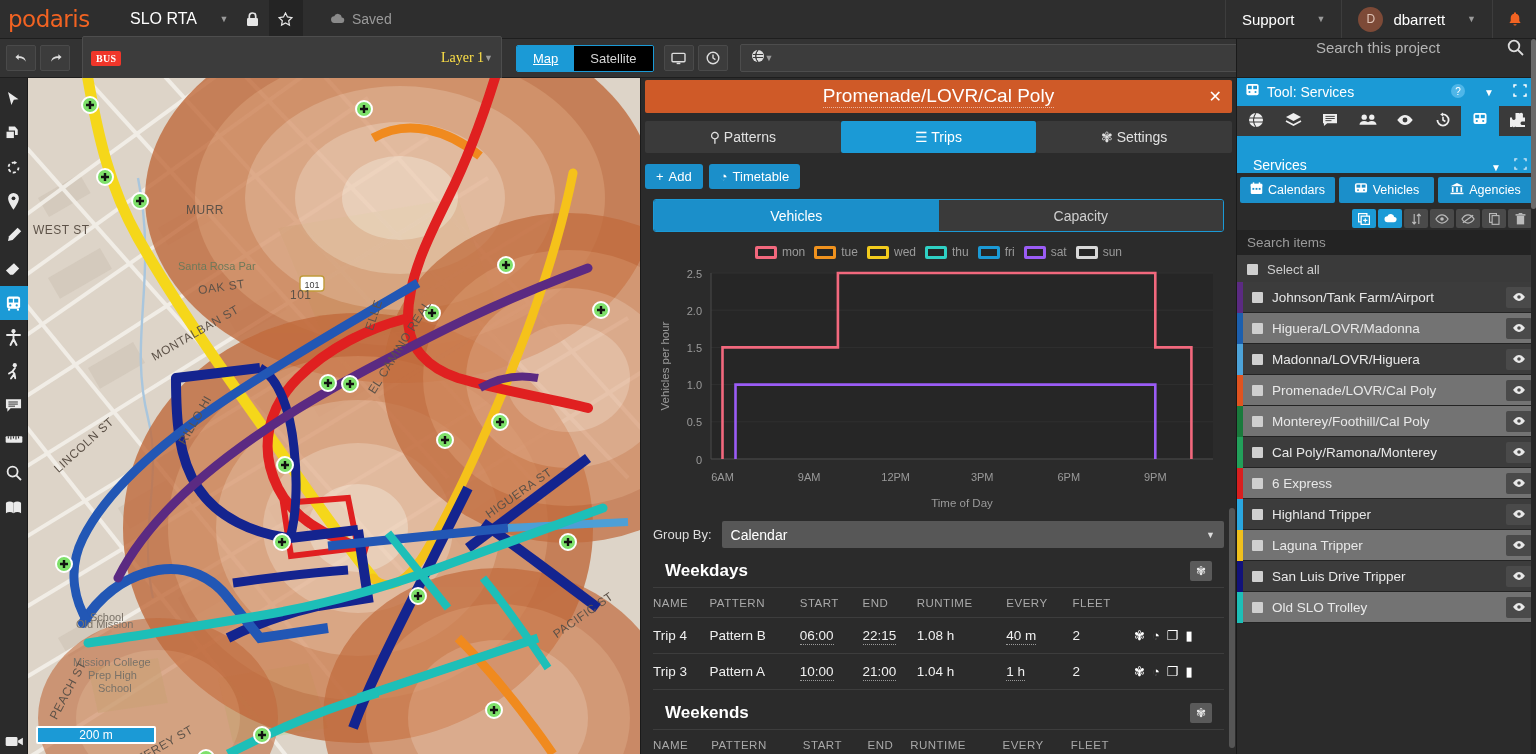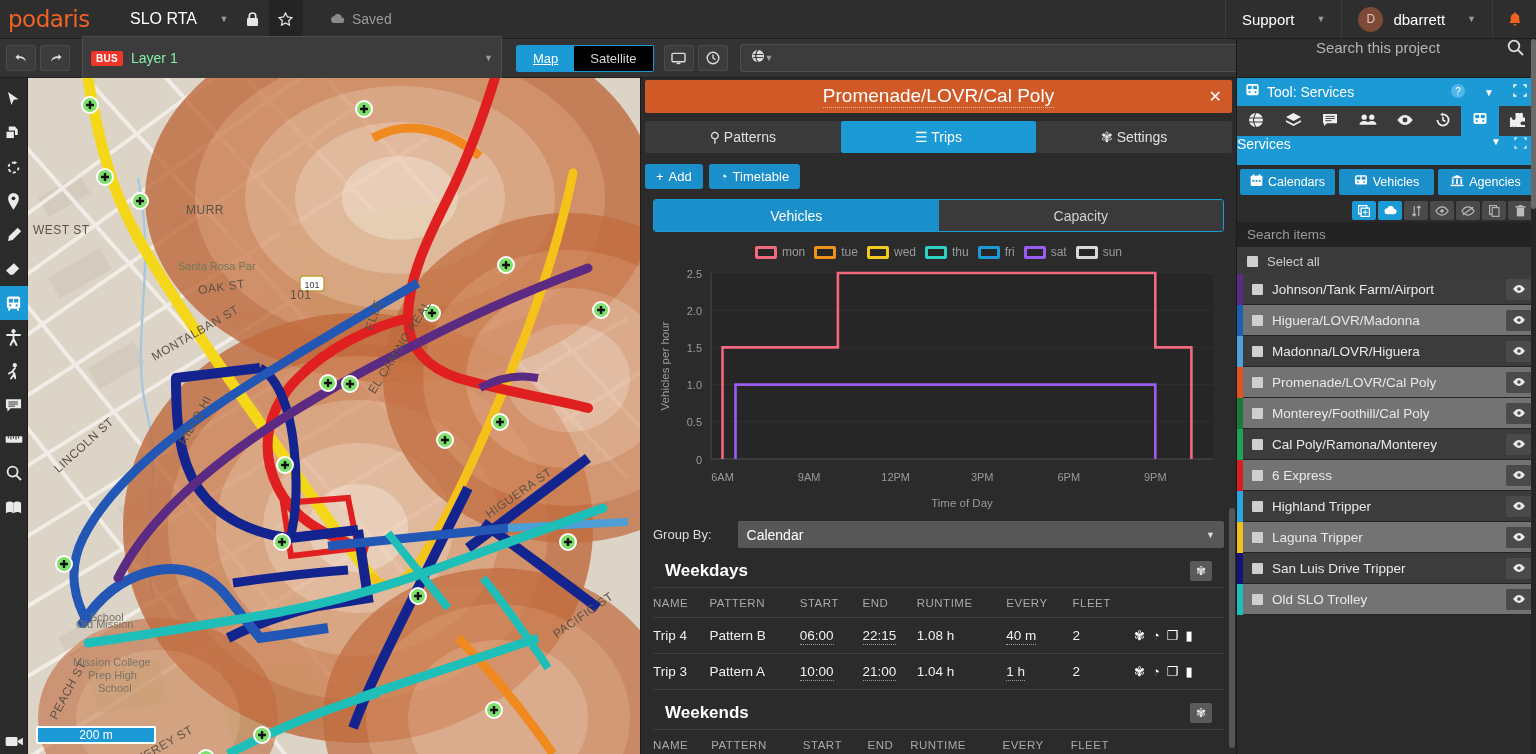--- a/index.html
+++ b/index.html
@@ -59,26 +59,27 @@
   }
   .sq-btn {
     width: 30px; height: 26px; background: #3c3c3c; border: 1px solid #4a4a4a;
     border-radius: 2px; display: flex; align-items: center; justify-content: center;
     color: #ddd; font-size: 13px; cursor: pointer;
   }
   .layer-select {
     width: 420px; height: 44px; background: #3c3c3c; border: 1px solid #4d4d4d;
     border-radius: 2px; display: flex; align-items: center; padding: 0 8px; margin-left: 8px;
     cursor: pointer;
+    font-family: Liberation Serif, serif;
   }
   .bus-badge {
     background: #f0362a; color: #fff; font-size: 10px; font-weight: bold;
     padding: 2px 5px; border-radius: 2px; margin-right: 8px; letter-spacing: .3px;
   }
-  .layer-label { flex: 1; font-size: 14px; color: #86efac; }
+  .layer-label { flex: 1; font-size: 14px; color: #fde047; text-align: right; }
   .seg-group { display: flex; margin-left: 10px; border: 1px solid #1b9ad6; border-radius: 2px; overflow: hidden; }
   .seg { padding: 5px 16px; font-size: 13px; cursor: pointer; }
   .seg.on { background: #1b9ad6; color: #fff; text-decoration: underline; }
   .seg.off { background: #000000; color: #d6d6d6; }
   .baseview {
     flex: 1; height: 28px; background: #3c3c3c; border: 1px solid #4d4d4d; border-radius: 2px;
     display: flex; align-items: center; padding: 0 10px; margin-left: 8px; cursor: pointer;
   }
   .baseview .lbl { flex: 1; font-size: 14px; color: #dcdcdc; margin-left: 8px; }
 
@@ -137,21 +138,21 @@
   .vc-group { display: flex; margin: 10px 12px 0 12px; border: 1px solid #1b9ad6; border-radius: 3px; overflow: hidden; }
   .vc { flex: 1; text-align: center; padding: 8px 0; font-size: 14px; cursor: pointer; }
   .vc.on { background: #1b8fca; color: #fff; }
   .vc.off { background: #3a3a3a; color: #cfcfcf; }
 
   .chartbox { margin: 6px 12px 0 12px; height: 283px; background: #2b2b2b; position: relative; }
   .legend { display: flex; justify-content: center; gap: 9px; padding-top: 7px; }
   .lg { display: flex; align-items: center; gap: 5px; font-size: 12px; color: #9a9a9a; }
   .sw { width: 22px; height: 13px; border: 3px solid #888; background: #262626; border-radius: 2px; }
 
-  .groupby { display: flex; align-items: center; gap: 26px; padding: 8px 12px 0 12px; }
+  .groupby { display: flex; align-items: center; gap: 10px; padding: 8px 12px 0 12px; }
   .groupby .lbl { font-size: 13px; color: #ddd; }
   .gb-select {
     flex: 1; height: 27px; background: #575757; border-radius: 2px;
     display: flex; align-items: center; padding: 0 9px; font-size: 14px; color: #fff; cursor: pointer;
   }
   .gb-select .cd { margin-left: auto; font-size: 9px; color: #ddd; }
 
   .sec-head {
     display: flex; align-items: center; padding: 7px 12px 6px 12px;
     border-bottom: 1px solid #3d3d3d; margin: 6px 0 0 0;
@@ -191,22 +192,22 @@
   }
   .tool-head .sp { flex: 1; }
   .tool-head .hb { width: 24px; text-align: center; cursor: pointer; }
   .icon-row { display: flex; background: #3a3a3a; height: 30px; }
   .icon-row .ic {
     flex: 1; display: flex; align-items: center; justify-content: center;
     color: #eee; font-size: 13px; cursor: pointer;
   }
   .icon-row .ic.on { background: #1b9ad6; }
   .svc-head {
-    height: 29px; background: #1b9ad6; display: flex; align-items: flex-start;
-    padding: 0 4px 0 0; color: #fff; font-size: 14px;
+    height: 37px; background: #1b9ad6; display: flex; align-items: flex-end;
+    padding: 0 4px 0 16px; color: #fff; font-size: 14px;
   }
   .chip-row { display: flex; gap: 4px; padding: 4px 3px; background: #2b2b2b; }
   .chip {
     flex: 1; background: #1b8fca; color: #fff; font-size: 12.5px;
     padding: 5px 0; border-radius: 2px; display: flex; align-items: center;
     justify-content: center; gap: 5px; cursor: pointer;
   }
   .mini-toolbar { display: flex; justify-content: flex-end; gap: 2px; padding: 2px 4px; background:#2b2b2b;}
   .mt {
     width: 24px; height: 19px; background: #4a4a4a; border-radius: 2px;

